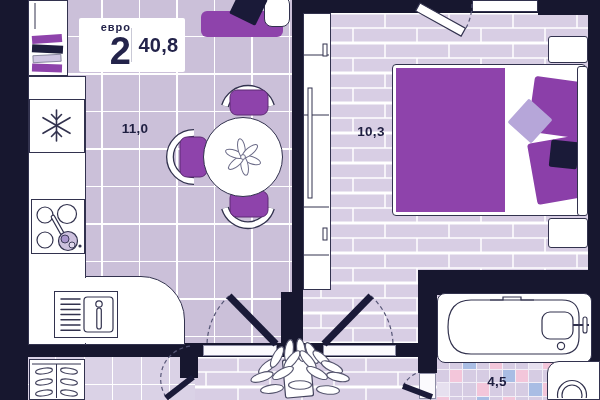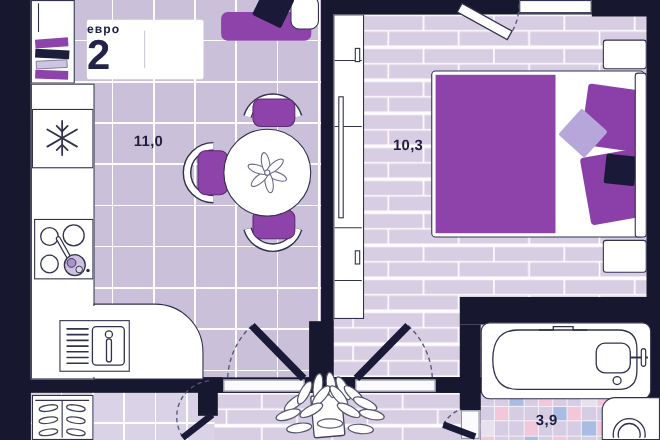--- a/index.html
+++ b/index.html
@@ -20,21 +20,21 @@
   #floor-entry{position:absolute;left:28px;top:357px;width:167px;height:43px;background-color:#dad2e6;
     background-image:repeating-linear-gradient(to right,transparent 0 27px,#fff 27px 28.5px),
                      repeating-linear-gradient(to bottom,transparent 0 27px,#fff 27px 28.5px)}
   #bath-grid{position:absolute;left:437px;top:357px;width:118px;height:43px;background:#f2eef7;
     display:grid;grid-template-columns:repeat(9,12.2px);grid-auto-rows:12.2px;gap:1px;overflow:hidden}
   #bath-grid span{display:block}
 
   
   #plan-card{position:absolute;left:79px;top:18px;width:106px;height:54px;background:#fff;border-radius:2px;
     display:flex;align-items:center;color:#23234a}
-  #plan-card .left{flex:0 0 52px;text-align:left;line-height:1}
+  #plan-card .left{flex:0 0 52px;text-align:right;line-height:1}
   #plan-card .t1{font-size:11px;font-weight:700;letter-spacing:1px}
   #plan-card .t2{font-size:38px;font-weight:700;line-height:.92;margin-top:1px}
   #plan-card .div{width:1px;height:64%;background:#c9c9d6}
   #plan-card .right{flex:1;text-align:center;font-size:20px;font-weight:600;letter-spacing:.3px}
 
   .seam{position:absolute;background:#fff}
 </style>
 </head>
 <body>
 
@@ -312,19 +312,20 @@
       </g>
     </g>
   </svg>
 
   <div id="plan-card">
     <div class="left">
       <div class="t1">евро</div>
       <div class="t2">2</div>
     </div>
     <div class="div"></div>
+    <div class="right">40,8</div>
   </div>
 
   <div class="lbl" style="left:108px;top:121px;width:54px">11,0</div>
   <div class="lbl" style="left:344px;top:124px;width:54px">10,3</div>
-  <div class="lbl" style="left:470px;top:374px;width:54px">3,9</div>
+  <div class="lbl" style="left:470px;top:374px;width:54px">4,5</div>
 
 </div>
 
 </body></html>

